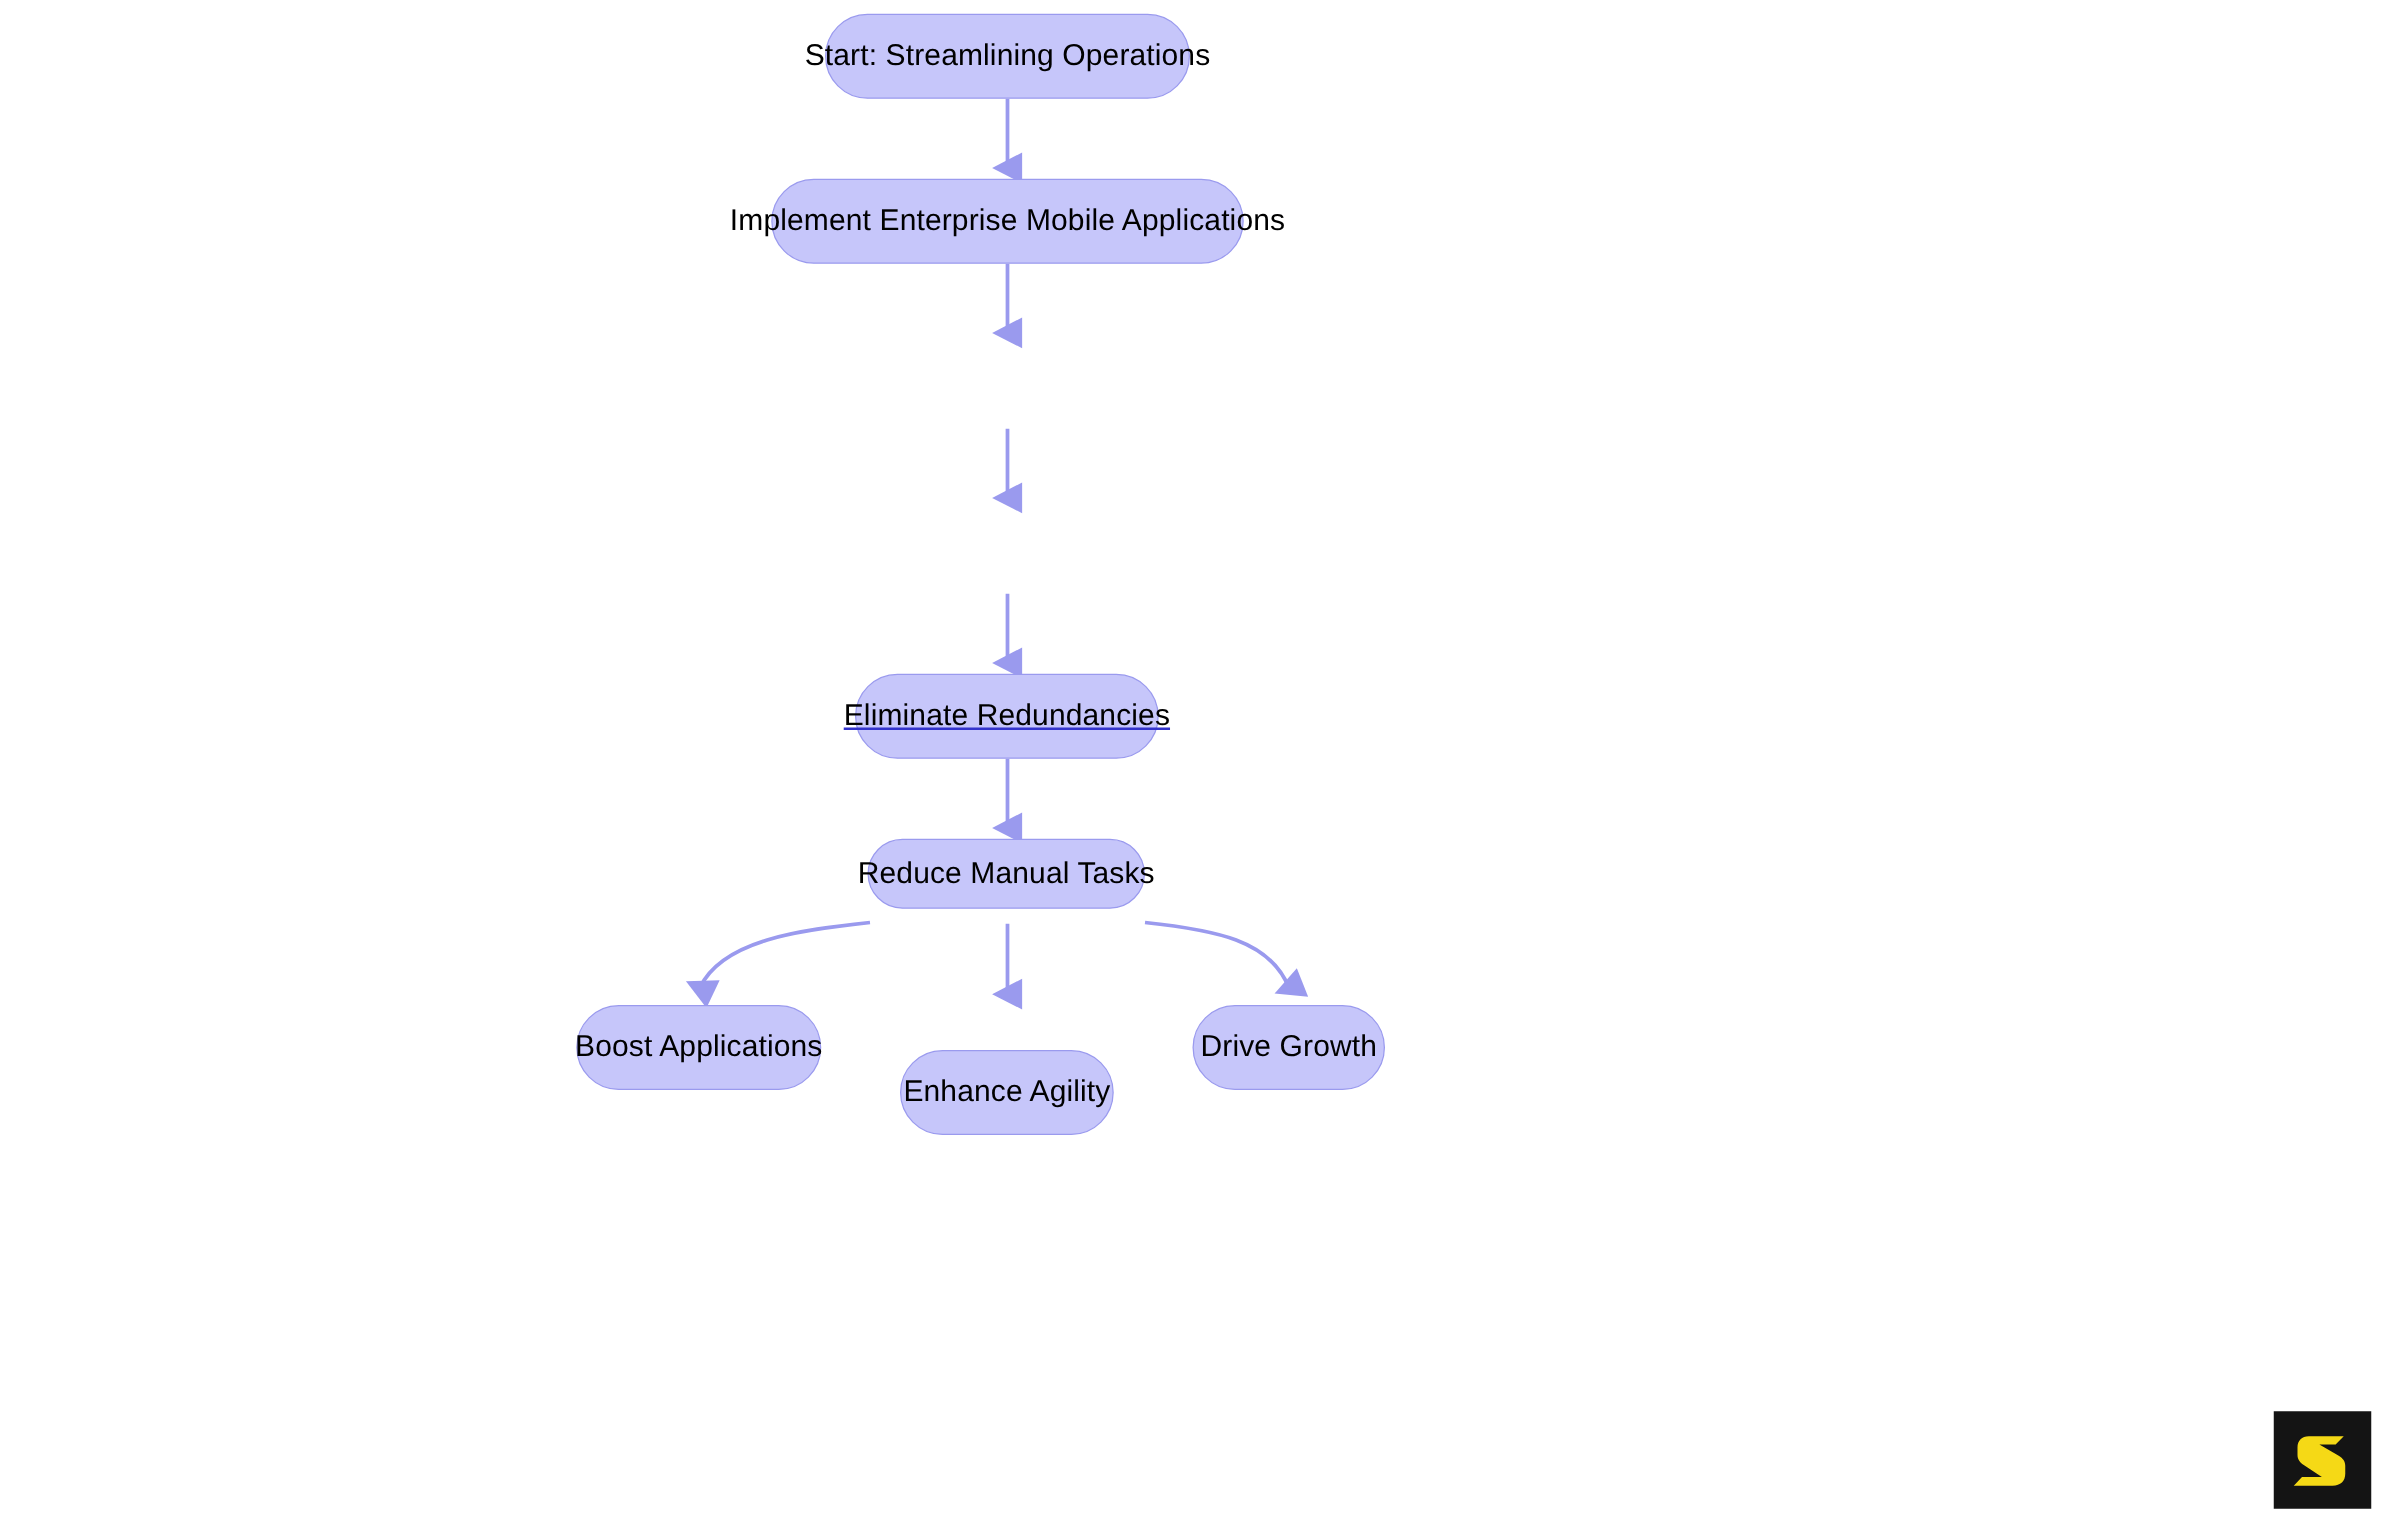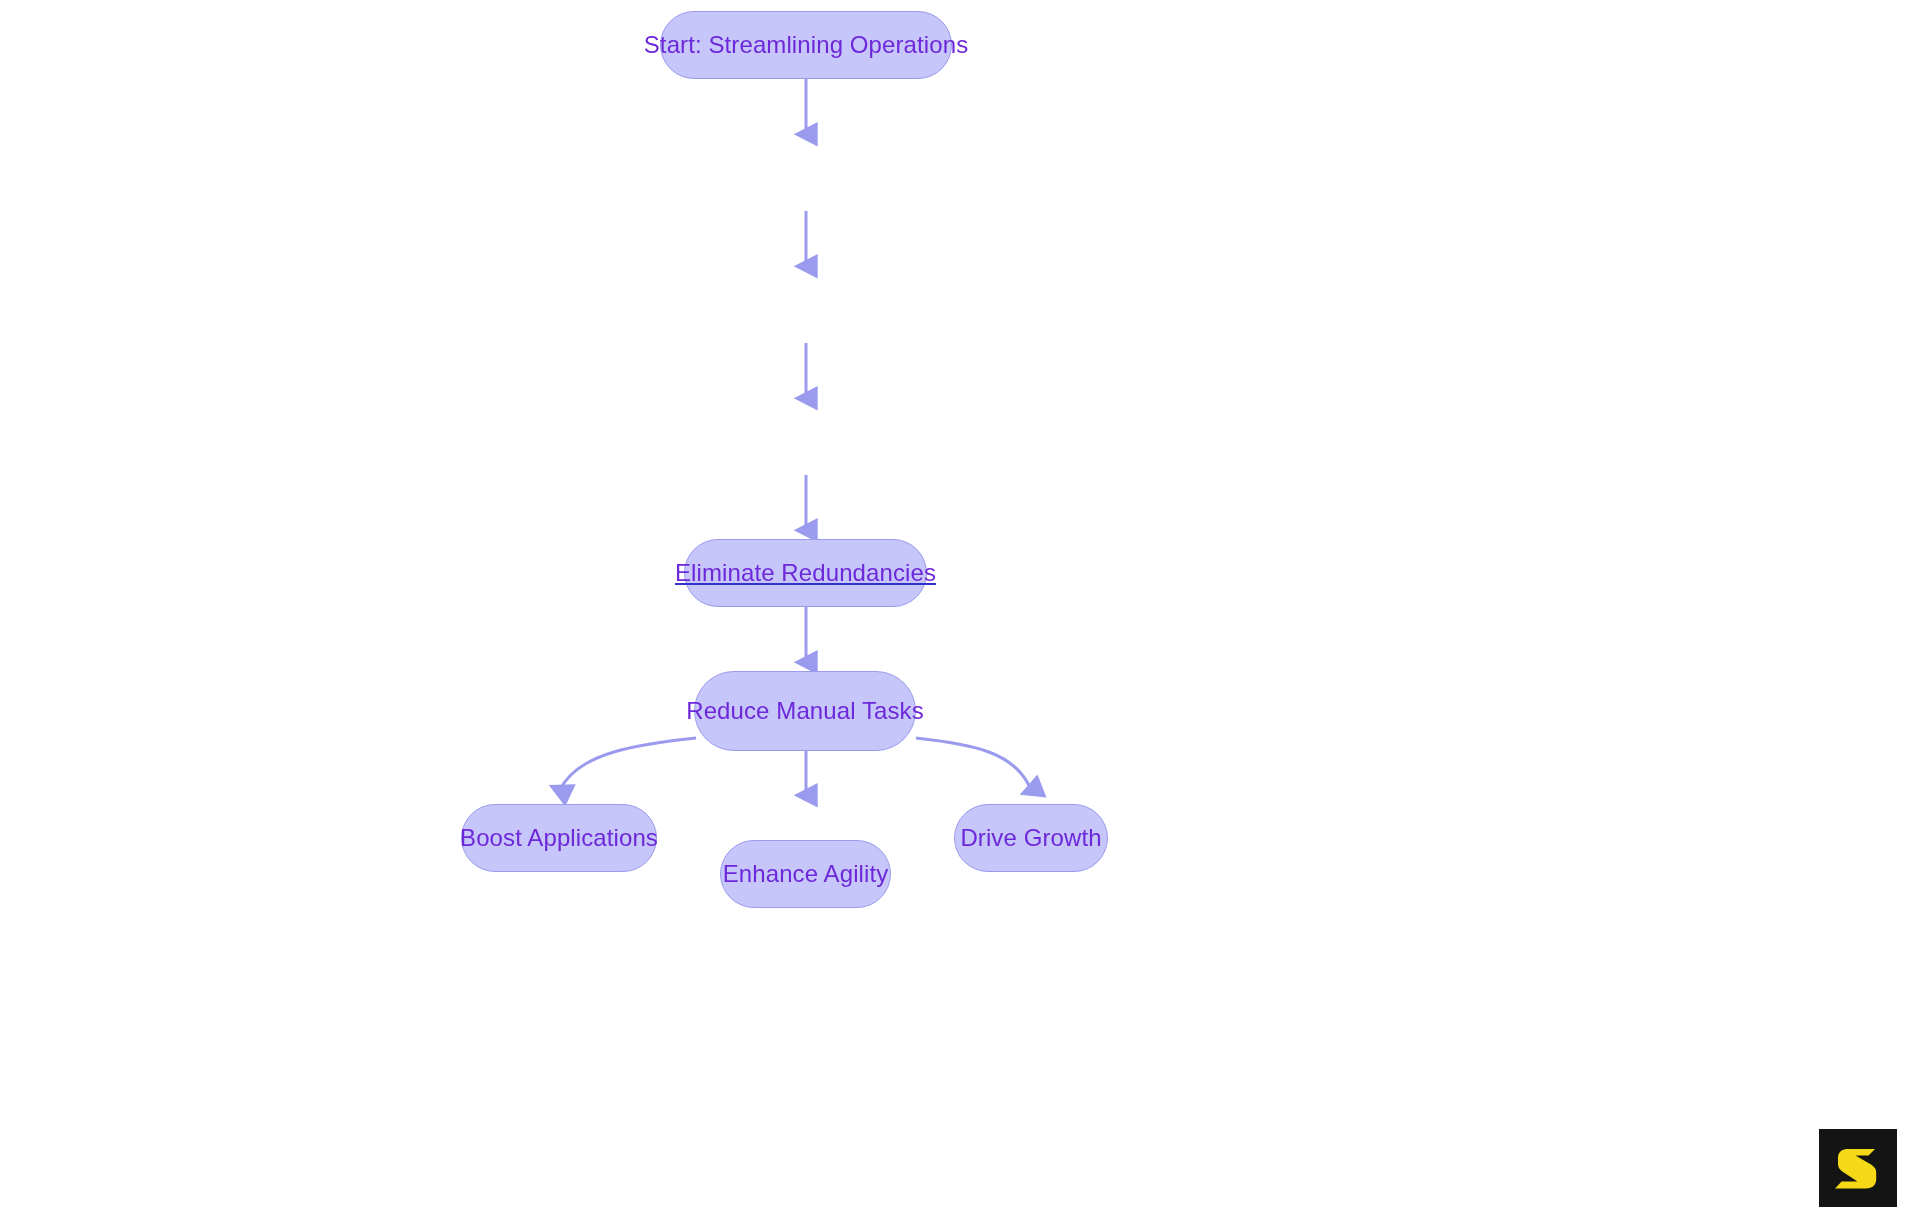--- a/index.html
+++ b/index.html
@@ -43,21 +43,21 @@
     justify-content: center;
     color: #3333cc;
     font-size: 24px;
     font-weight: 400;
     letter-spacing: 0.1px;
     white-space: nowrap;
     line-height: 1;
   }
 
   .node-label {
-    color: #6d28d9;
+    color: #000000;
     font-size: 24px;
     line-height: 1;
     padding: 0 6px;
   }
 
   
   #logo-badge {
     position: absolute;
     left: 1819px;
     top: 1129px;
@@ -114,28 +114,31 @@
 
     <g>
       <path d="M916,738 C972,744 1016,752 1031,790" stroke="#9a9aee" stroke-width="3" fill="none" marker-end="url(#arrowhead)"></path>
     </g>
   </svg>
 
   <div class="node" style="left:660px; top:11px; width:292px; height:68px;">
     <span class="node-label">Start: Streamlining Operations</span>
   </div>
 
+  <div class="node" style="left:617px; top:143px; width:378px; height:68px;">
+    <span class="node-label">Implement Enterprise Mobile Applications</span>
+  </div>
 
 
 
   <div class="node" style="left:684px; top:539px; width:243px; height:68px;text-decoration:underline;">
     <span class="node-label">Eliminate Redundancies</span>
   </div>
 
-  <div class="node" style="left:694px; top:671px; width:222px; height:80px;">
+  <div class="node" style="left:694px; top:671px; width:222px; height:56px;">
     <span class="node-label">Reduce Manual Tasks</span>
   </div>
 
   <div class="node" style="left:461px; top:804px; width:196px; height:68px;">
     <span class="node-label">Boost Applications</span>
   </div>
 
   <div class="node" style="left:720px; top:840px; width:171px; height:68px;">
     <span class="node-label">Enhance Agility</span>
   </div>

